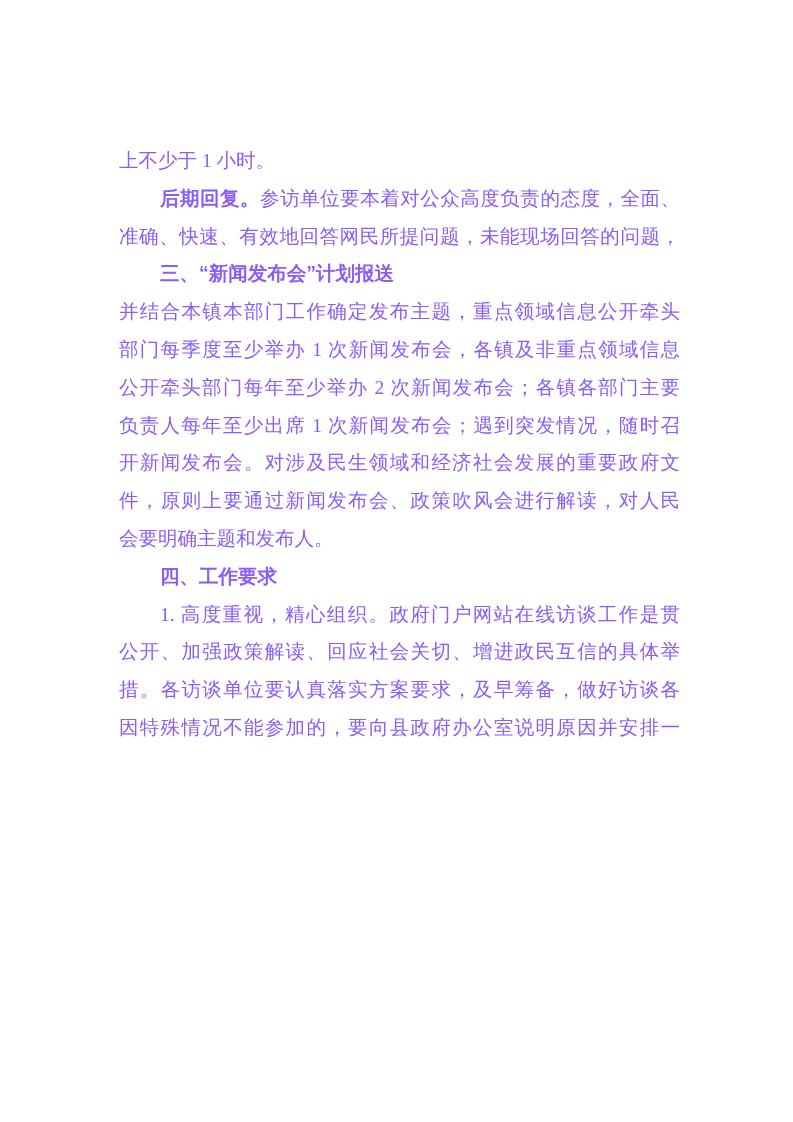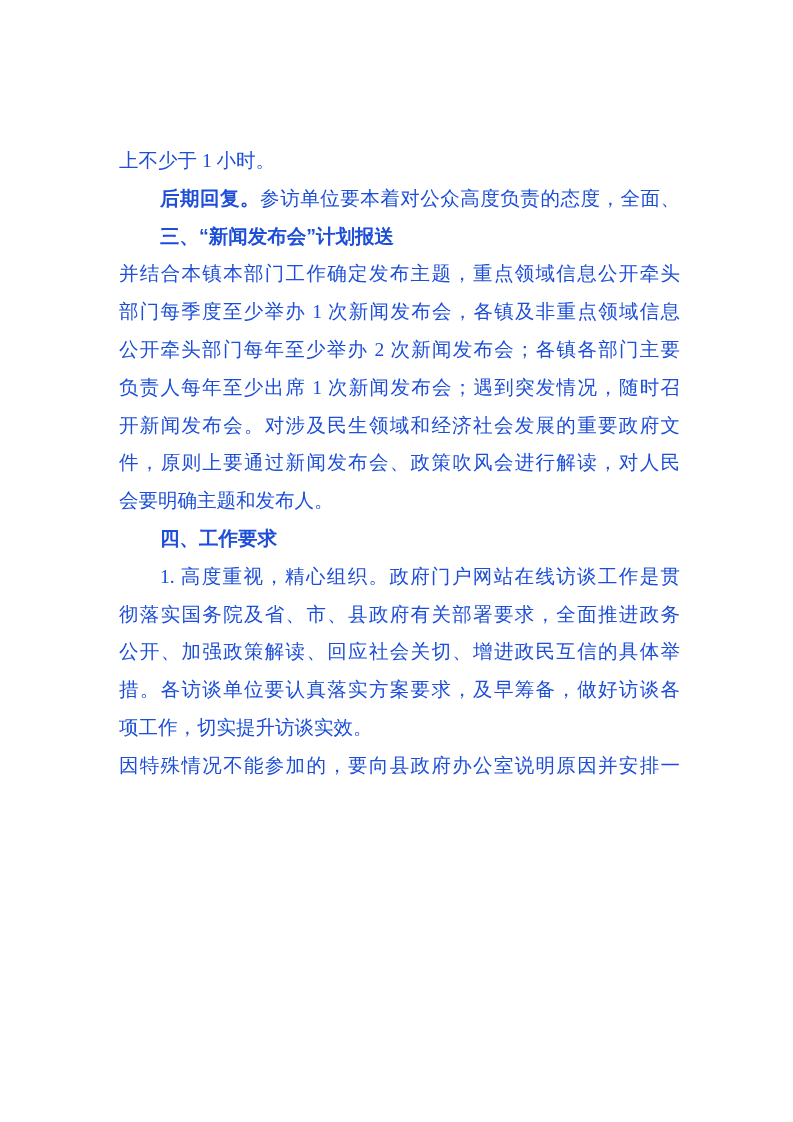--- a/index.html
+++ b/index.html
@@ -7,21 +7,21 @@
     padding: 0;
     background: #ffffff;
   }
   .page {
     position: relative;
     width: 793px;
     height: 1122px;
     background: #ffffff;
     overflow: hidden;
     font-family: "Liberation Serif", "DejaVu Serif", serif;
-    color: #1d4ed8;
+    color: #8b5cf6;
   }
   .text-block {
     position: absolute;
     left: 119px;
     top: 142px;
     width: 561px;
   }
   .line {
     font-size: 19.5px;
     line-height: 37.8px;
@@ -53,29 +53,28 @@
     margin-top: 9px;
   }
 </style>
 </head>
 <body>
 
 <div class="page">
   <div class="text-block">
       <div class="line"><span class="seg-body">上不少于 1 小时。</span></div>
       <div class="line indent justify"><span class="seg-bold">后期回复。</span><span class="seg-body">参访单位要本着对公众高度负责的态度，全面、</span></div>
+      <div class="line justify"><span class="seg-body">准确、快速、有效地回答网民所提问题，未能现场回答的问题，</span></div>
       <div class="line indent"><span class="seg-bold">三、“新闻发布会”计划报送</span></div>
       <div class="line justify"><span class="seg-body">并结合本镇本部门工作确定发布主题，重点领域信息公开牵头</span></div>
       <div class="line justify"><span class="seg-body">部门每季度至少举办 1 次新闻发布会，各镇及非重点领域信息</span></div>
       <div class="line justify"><span class="seg-body">公开牵头部门每年至少举办 2 次新闻发布会；各镇各部门主要</span></div>
       <div class="line justify"><span class="seg-body">负责人每年至少出席 1 次新闻发布会；遇到突发情况，随时召</span></div>
       <div class="line justify"><span class="seg-body">开新闻发布会。对涉及民生领域和经济社会发展的重要政府文</span></div>
       <div class="line justify"><span class="seg-body">件，原则上要通过新闻发布会、政策吹风会进行解读，对人民</span></div>
       <div class="line"><span class="seg-body">会要明确主题和发布人。</span></div>
       <div class="line indent"><span class="seg-bold">四、工作要求</span></div>
       <div class="line indent justify"><span class="seg-kai">1. 高度重视，精心组织。</span><span class="seg-body">政府门户网站在线访谈工作是贯</span></div>
-      <div class="line justify"><span class="seg-body">彻落实国务院及省、市、县政府有关部署要求，全面推进政务</span></div>
       <div class="line justify"><span class="seg-body">公开、加强政策解读、回应社会关切、增进政民互信的具体举</span></div>
       <div class="line justify"><span class="seg-body">措。各访谈单位要认真落实方案要求，及早筹备，做好访谈各</span></div>
-      <div class="line"><span class="seg-body">项工作，切实提升访谈实效。</span></div>
       <div class="line justify"><span class="seg-body">因特殊情况不能参加的，要向县政府办公室说明原因并安排一</span></div>
     </div>
 </div>
 
 </body></html>

